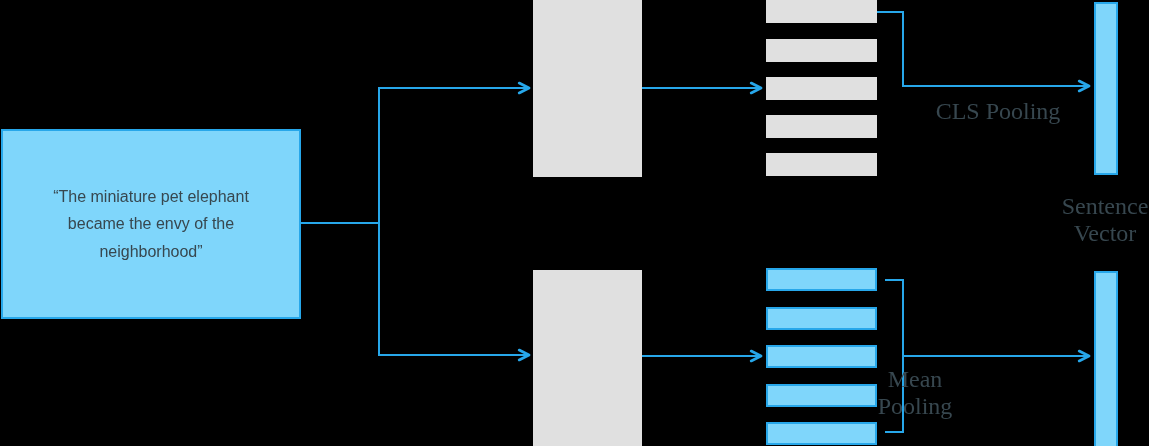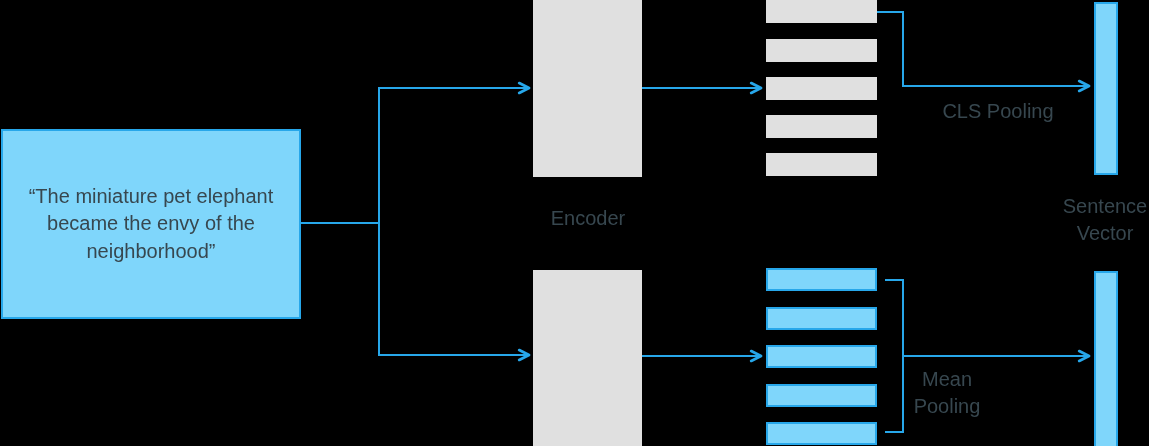--- a/index.html
+++ b/index.html
@@ -28,21 +28,21 @@
   #input-box {
     position: absolute;
     left: 1px; top: 129px;
     width: 300px; height: 190px;
     background: var(--light-blue);
     border: 2px solid var(--accent);
     display: flex; align-items: center; justify-content: center;
     text-align: center;
     padding: 0 20px;
     color: var(--label);
-    font-size: 20px;
+    font-size: 16px;
     line-height: 27.5px;
     font-weight: 500;
   }
   .encoder-box {
     position: absolute;
     left: 533px;
     width: 109px;
     background: var(--gray);
   }
   #encoder-box-top    { top: 0;     height: 177px; }
@@ -60,30 +60,31 @@
     left: 1094px;
     width: 24px;
     background: var(--light-blue);
     border: 2px solid var(--accent);
   }
   #sentence-vector-top    { top: 2px;   height: 173px; }
   #sentence-vector-bottom { top: 271px; height: 177px; }
   .label {
     position: absolute;
     color: var(--label);
-    font-size: 20px;
+    font-size: 24px;
     line-height: 27px;
     font-weight: 500;
     text-align: center;
+    font-family: Liberation Serif, serif;
   }
   #label-encoder        { left: 508px;  top: 205px; width: 160px; }
   #label-token-vectors  { left: 740px;  top: 205px; width: 160px; }
   #label-sentence-vector{ left: 1044px; top: 193px; width: 122px; }
   #label-cls-pooling    { left: 918px;  top: 98px;  width: 160px; }
-  #label-mean-pooling   { left: 905px;  top: 366px; width: 84px;  }
+  #label-mean-pooling   { left: 873px;  top: 366px; width: 84px;  }
 </style>
 </head>
 <body>
 
 <div class="stage">
 
   <svg id="connectors" viewBox="0 0 1149 446" xmlns="http://www.w3.org/2000/svg">
     <defs>
       <marker id="arrow" markerWidth="7" markerHeight="7" viewBox="0 0 10 10" refX="8.5" refY="5" orient="auto" markerUnits="strokeWidth">
         <path d="M1.5 1.5 L8.5 5 L1.5 8.5" fill="none" stroke="#27A7EA" stroke-width="1.3" stroke-linecap="round" stroke-linejoin="round"></path>
@@ -117,18 +118,17 @@
       <div class="tv-bar blue" style="top: 268px;"></div>
       <div class="tv-bar blue" style="top: 307px;"></div>
       <div class="tv-bar blue" style="top: 345px;"></div>
       <div class="tv-bar blue" style="top: 384px;"></div>
       <div class="tv-bar blue" style="top: 422px;"></div>
     </div>
 
   <div id="sentence-vector-top" class="svec"></div>
   <div id="sentence-vector-bottom" class="svec"></div>
 
-  <div id="label-encoder" class="label">Encoder</div>
   <div id="label-sentence-vector" class="label">Sentence Vector</div>
   <div id="label-cls-pooling" class="label">CLS Pooling</div>
   <div id="label-mean-pooling" class="label">Mean Pooling</div>
 
 </div>
 
 </body></html>

